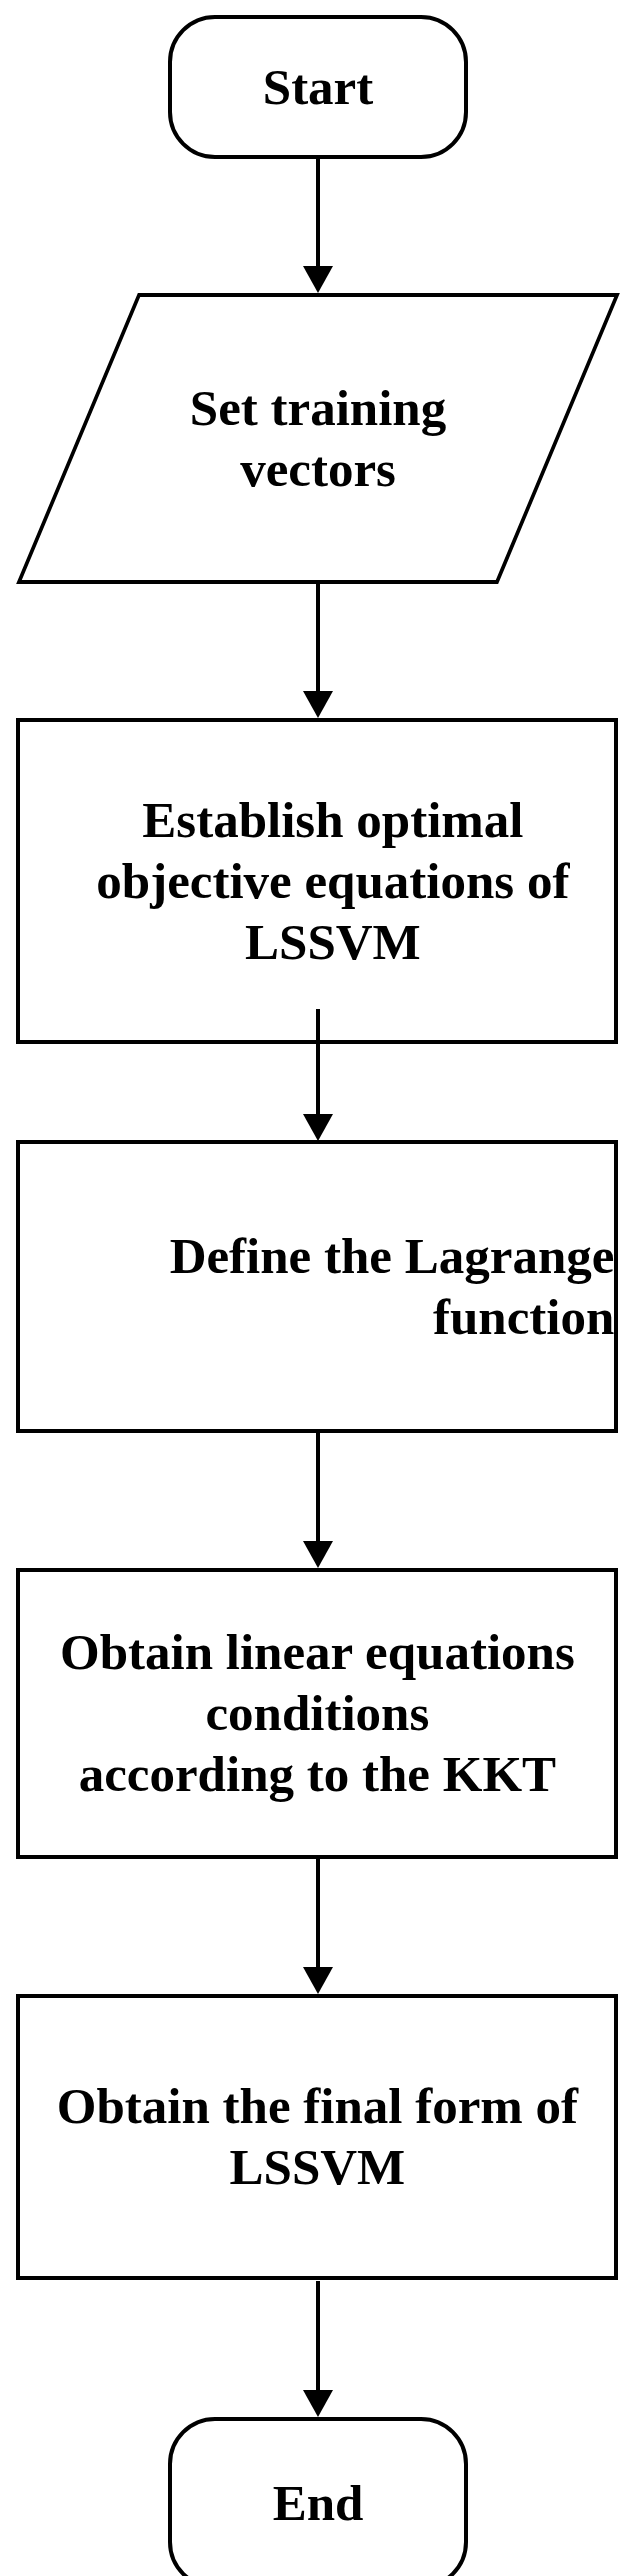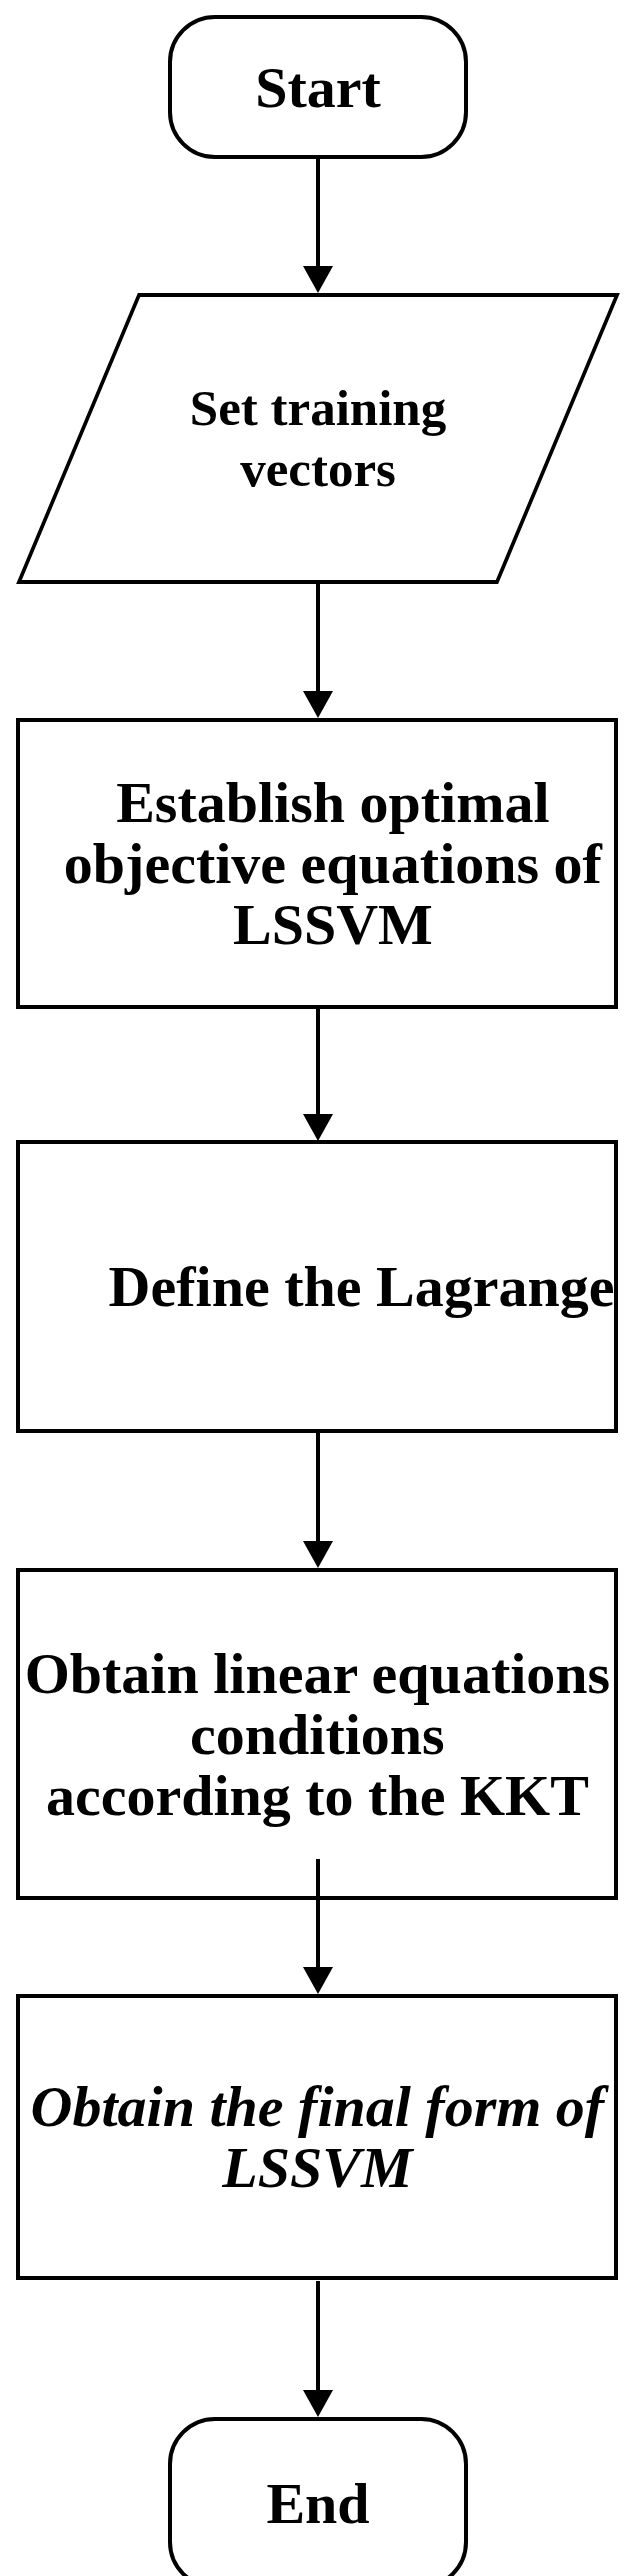--- a/index.html
+++ b/index.html
@@ -13,21 +13,21 @@
     overflow:hidden;
   }
   .node{
     position:absolute;
     box-sizing:border-box;
     border:4.5px solid #000000;
     background:#ffffff;
     display:flex;flex-direction:column;
     align-items:center;justify-content:center;
     text-align:center;
-    font-size:58px;line-height:61px;
+    font-size:51px;line-height:61px;
   }
   .node .line{display:block;white-space:nowrap;}
   .terminator{border-radius:47px;}
   
   #n-start{left:168px;top:15.4px;width:300px;height:144px;}
   #n-end{left:168px;top:2417px;width:300px;height:172px;}
   
   .para-outer{
     position:absolute;
     left:77px;top:293px;width:482px;height:291px;
@@ -39,24 +39,24 @@
   .para-inner{
     width:100%;height:100%;
     transform:skewX(22.7deg);
     display:flex;flex-direction:column;
     align-items:center;justify-content:center;
     text-align:center;
     font-size:51px;line-height:61px;
   }
   .para-inner .line{display:block;white-space:nowrap;}
   
-  #n-establish{left:16.4px;top:718px;width:602px;height:291px;padding-left:31px;}
+  #n-establish{left:16.4px;top:718px;width:602px;height:326px;padding-left:31px;}
   #n-lagrange{left:16.4px;top:1140px;width:602px;height:293px;align-items:flex-end;}
-  #n-kkt{left:16.4px;top:1568px;width:602px;height:332px;}
-  #n-final{left:16.4px;top:1994px;width:602px;height:286px;font-style:italic;}
+  #n-kkt{left:16.4px;top:1568px;width:602px;height:291px;}
+  #n-final{left:16.4px;top:1994px;width:602px;height:286px;}
   
   .arrow{position:absolute;left:303px;width:30px;}
   .arrow .shaft{
     position:absolute;left:12.7px;top:0;
     width:4.5px;height:calc(100% - 23.6px);
     background:#000000;
   }
   .arrow .head{
     position:absolute;left:0;bottom:0;
     width:0;height:0;
@@ -103,20 +103,21 @@
     <span class="line">LSSVM</span>
   </div>
 
   <div class="arrow" id="a3">
     <div class="shaft"></div>
     <div class="head"></div>
   </div>
 
   <div class="node" id="n-lagrange">
     <span class="line">Define the Lagrange</span>
+    <span class="line">function</span>
   </div>
 
   <div class="arrow" id="a4">
     <div class="shaft"></div>
     <div class="head"></div>
   </div>
 
   <div class="node" id="n-kkt">
     <span class="line">Obtain linear equations</span>
     <span class="line">conditions</span>

